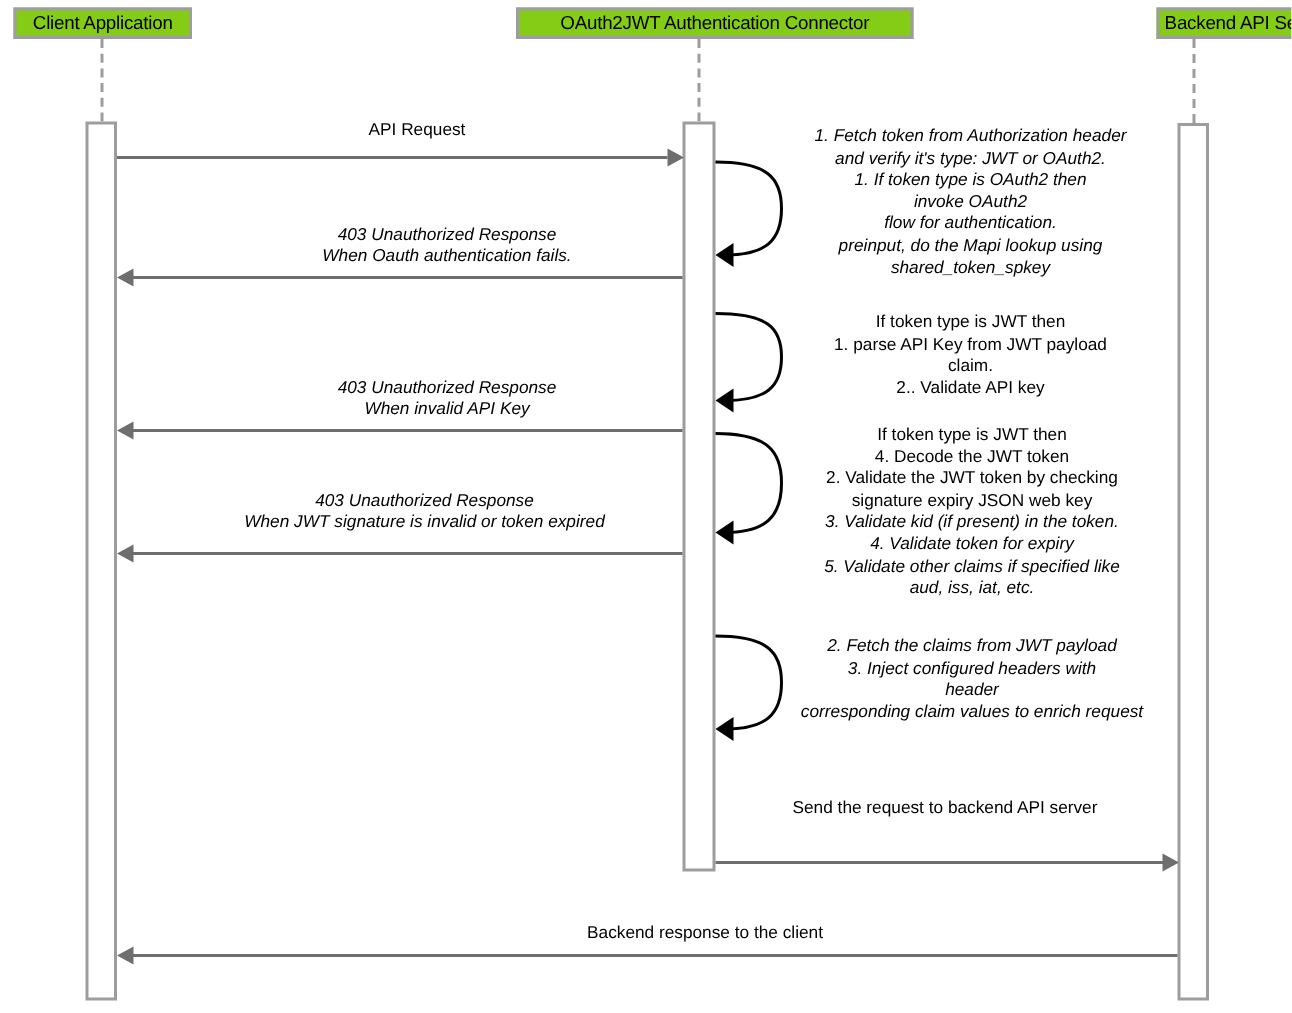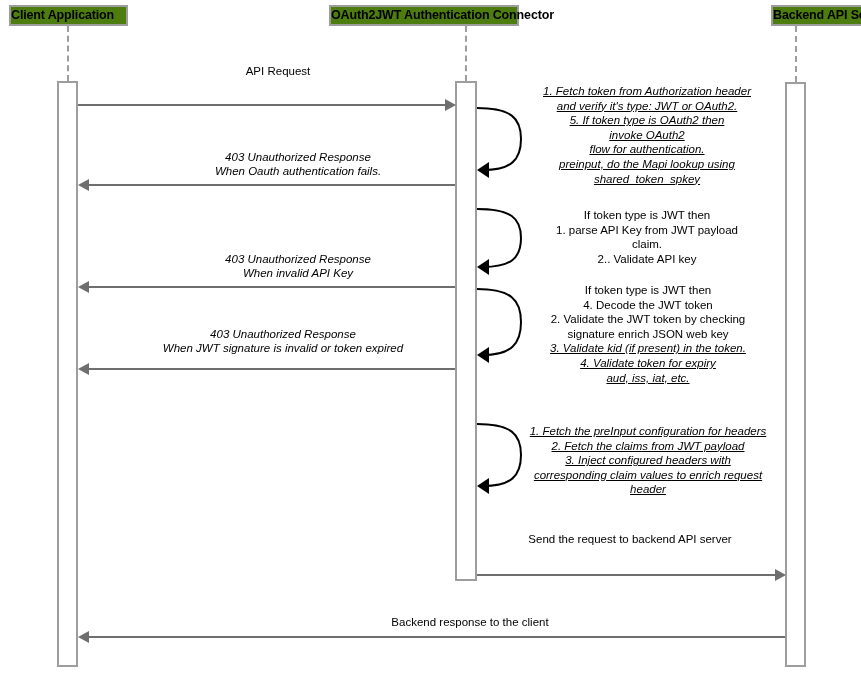--- a/index.html
+++ b/index.html
@@ -13,28 +13,29 @@
     width: 861px;
     height: 675px;
     background: #ffffff;
     font-family: "Liberation Sans", sans-serif;
     overflow: hidden;
   }
   
   .actor-box {
     position: absolute;
     box-sizing: border-box;
-    background: #4d7c0f;
+    background: #84cc16;
     border: 2px solid #9d9d9d;
     color: #000000;
     font-size: 12.5px;
-    font-weight: bold;
+    font-weight: normal;
     line-height: 1;
     display: flex;
     align-items: center;
+    justify-content: center;
     white-space: nowrap;
     letter-spacing: -0.15px;
   }
   
   .lifeline {
     position: absolute;
     width: 0;
     border-left: 2px dashed #9d9d9d;
   }
   
@@ -80,60 +81,60 @@
   }
   
   .note {
     position: absolute;
     text-align: center;
     color: #000000;
     font-size: 11.5px;
     line-height: 14.6px;
   }
   .note .ln { display: block; }
-  .note .it { font-style: italic; text-decoration: underline; }
+  .note .it { font-style: italic; }
   .note .up { font-style: normal; }
 </style>
 </head>
 <body>
 
 <div id="canvas">
 
   <div class="lifeline" style="left:67px;  top:26px; height:55px;"></div>
   <div class="lifeline" style="left:465px; top:26px; height:55px;"></div>
   <div class="lifeline" style="left:795px; top:26px; height:56px;"></div>
 
   <div class="actor-box" style="left:9px; top:5px; width:119px; height:21px;">
     <span>Client Application</span>
   </div>
 
-  <div class="actor-box" style="left:329px; top:5px; width:190px; height:21px;">
+  <div class="actor-box" style="left:344px; top:5px; width:265px; height:21px;">
     <span>OAuth2JWT Authentication Connector</span>
   </div>
 
   <div class="actor-box" style="left:771px; top:5px; width:120px; height:21px;">
     <span>Backend API Server</span>
   </div>
 
   <div class="activation" style="left:57px;  top:81px; width:21px; height:586px;"></div>
   <div class="activation" style="left:455px; top:81px; width:22px; height:500px;"></div>
   <div class="activation" style="left:785px; top:82px; width:21px; height:585px;"></div>
 
-  <div class="msg-label" style="left:158px; top:64px; width:240px;">API Request</div>
+  <div class="msg-label" style="left:158px; top:80px; width:240px;">API Request</div>
   <div class="msg-line" style="left:78px; top:104px; width:367px;"></div>
   <div class="arrow-head right" style="left:445px; top:99px;"></div>
 
   <svg class="selfloop" style="left:477px; top:104px;" width="48" height="70" viewBox="0 0 48 70">
     <path d="M0,4 C34,4 44,14 44,35 C44,56 34,66 6,66" fill="none" stroke="#000000" stroke-width="2"></path>
     <polygon points="12,58 12,74 0,66" fill="#000000"></polygon>
   </svg>
   <div class="note" style="left:508px; top:84px; width:278px;">
     <span class="ln it">1. Fetch token from Authorization header</span>
     <span class="ln it">and verify it's type: JWT or OAuth2.</span>
-    <span class="ln it">5. If token type is OAuth2 then</span>
+    <span class="ln it">1. If token type is OAuth2 then</span>
     <span class="ln it">invoke OAuth2</span>
     <span class="ln it">flow for authentication.</span>
     <span class="ln it">preinput, do the Mapi lookup using</span>
     <span class="ln it">shared_token_spkey</span>
   </div>
 
   <div class="msg-label italic" style="left:138px; top:150px; width:320px;">403 Unauthorized Response
 When Oauth authentication fails.</div>
   <div class="msg-line" style="left:88px; top:184px; width:367px;"></div>
   <div class="arrow-head left" style="left:78px; top:179px;"></div>
@@ -155,41 +156,41 @@
   <div class="arrow-head left" style="left:78px; top:281px;"></div>
 
   <svg class="selfloop" style="left:477px; top:285px;" width="48" height="74" viewBox="0 0 48 74">
     <path d="M0,4 C34,4 44,15 44,37 C44,59 34,70 6,70" fill="none" stroke="#000000" stroke-width="2"></path>
     <polygon points="12,62 12,78 0,70" fill="#000000"></polygon>
   </svg>
   <div class="note" style="left:505px; top:283px; width:286px;">
     <span class="ln up">If token type is JWT then</span>
     <span class="ln up">4. Decode the JWT token</span>
     <span class="ln up">2. Validate the JWT token by checking</span>
-    <span class="ln up">signature enrich JSON web key</span>
+    <span class="ln up">signature expiry JSON web key</span>
     <span class="ln it">3. Validate kid (if present) in the token.</span>
     <span class="ln it">4. Validate token for expiry</span>
+    <span class="ln it">5. Validate other claims if specified like</span>
     <span class="ln it">aud, iss, iat, etc.</span>
   </div>
 
   <div class="msg-label italic" style="left:108px; top:327px; width:350px;">403 Unauthorized Response
 When JWT signature is invalid or token expired</div>
   <div class="msg-line" style="left:88px; top:368px; width:367px;"></div>
   <div class="arrow-head left" style="left:78px; top:363px;"></div>
 
   <svg class="selfloop" style="left:477px; top:420px;" width="48" height="70" viewBox="0 0 48 70">
     <path d="M0,4 C34,4 44,14 44,35 C44,56 34,66 6,66" fill="none" stroke="#000000" stroke-width="2"></path>
     <polygon points="12,58 12,74 0,66" fill="#000000"></polygon>
   </svg>
   <div class="note" style="left:505px; top:424px; width:286px;">
-    <span class="ln it">1. Fetch the preInput configuration for headers</span>
     <span class="ln it">2. Fetch the claims from JWT payload</span>
     <span class="ln it">3. Inject configured headers with</span>
+    <span class="ln it">header</span>
     <span class="ln it">corresponding claim values to enrich request</span>
-    <span class="ln it">header</span>
   </div>
 
   <div class="msg-label" style="left:510px; top:532px; width:240px;">Send the request to backend API server</div>
   <div class="msg-line" style="left:477px; top:574px; width:299px;"></div>
   <div class="arrow-head right" style="left:775px; top:569px;"></div>
 
   <div class="msg-label" style="left:340px; top:615px; width:260px;">Backend response to the client</div>
   <div class="msg-line" style="left:88px; top:636px; width:697px;"></div>
   <div class="arrow-head left" style="left:78px; top:631px;"></div>
 

